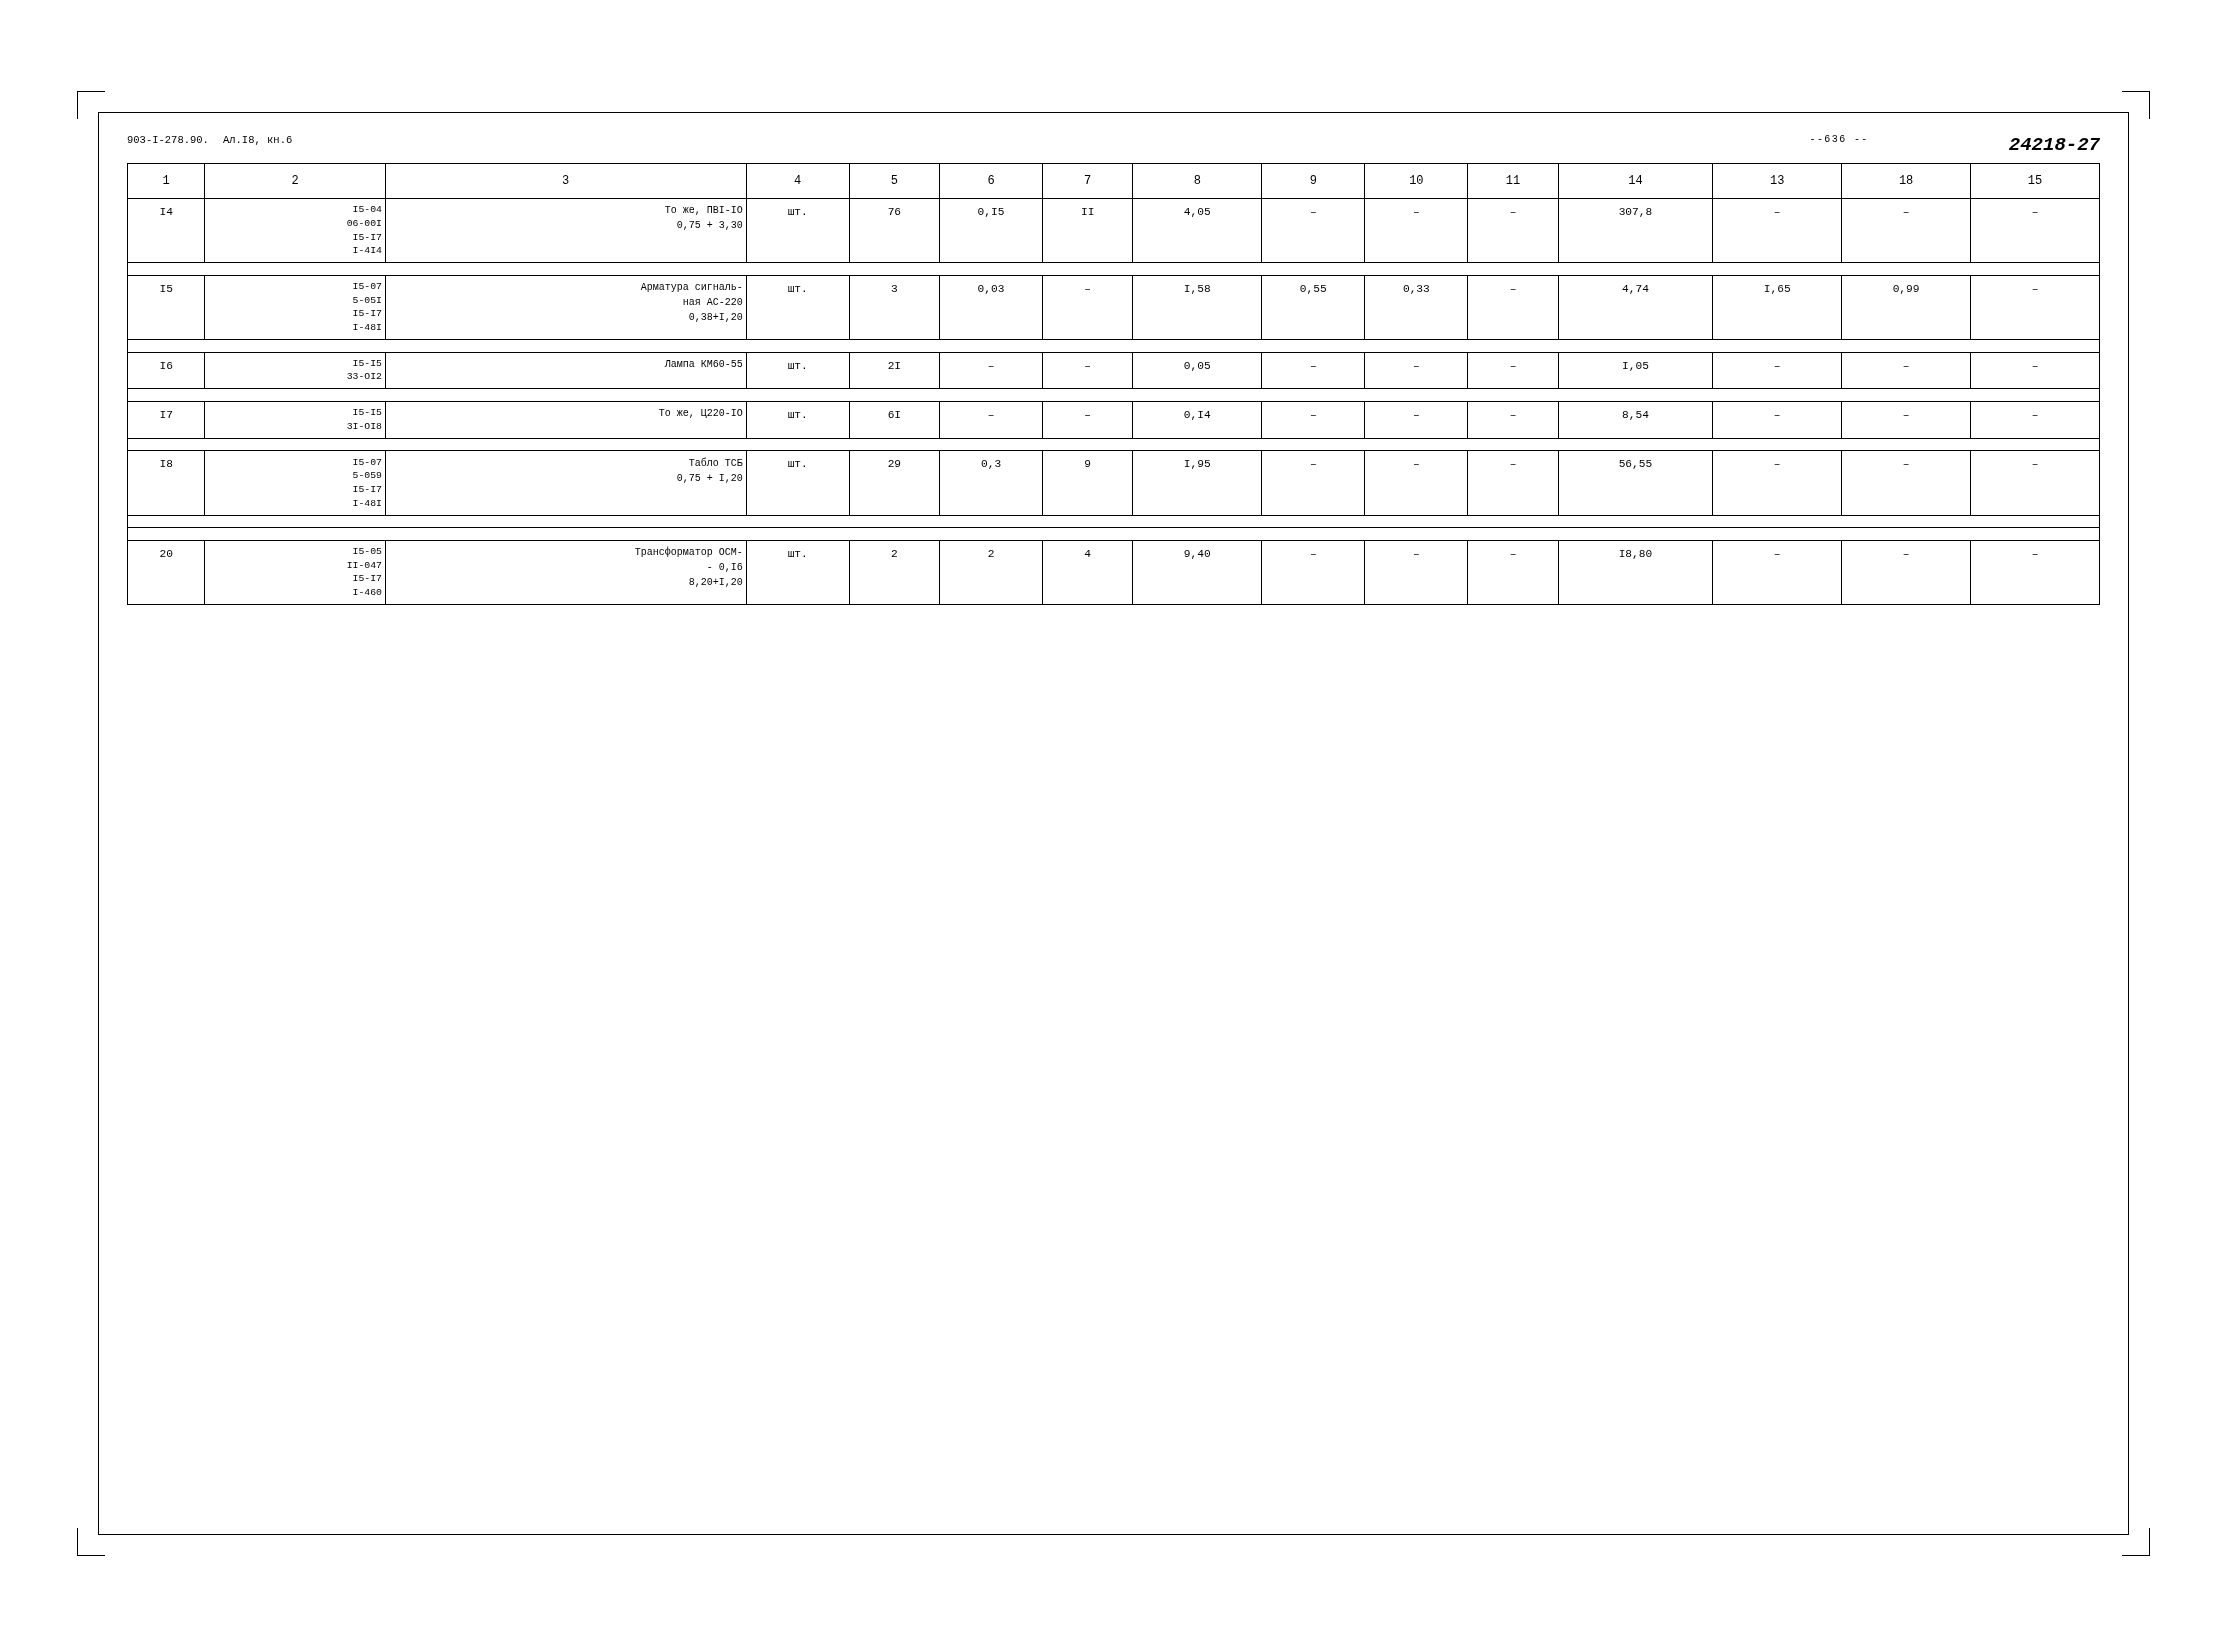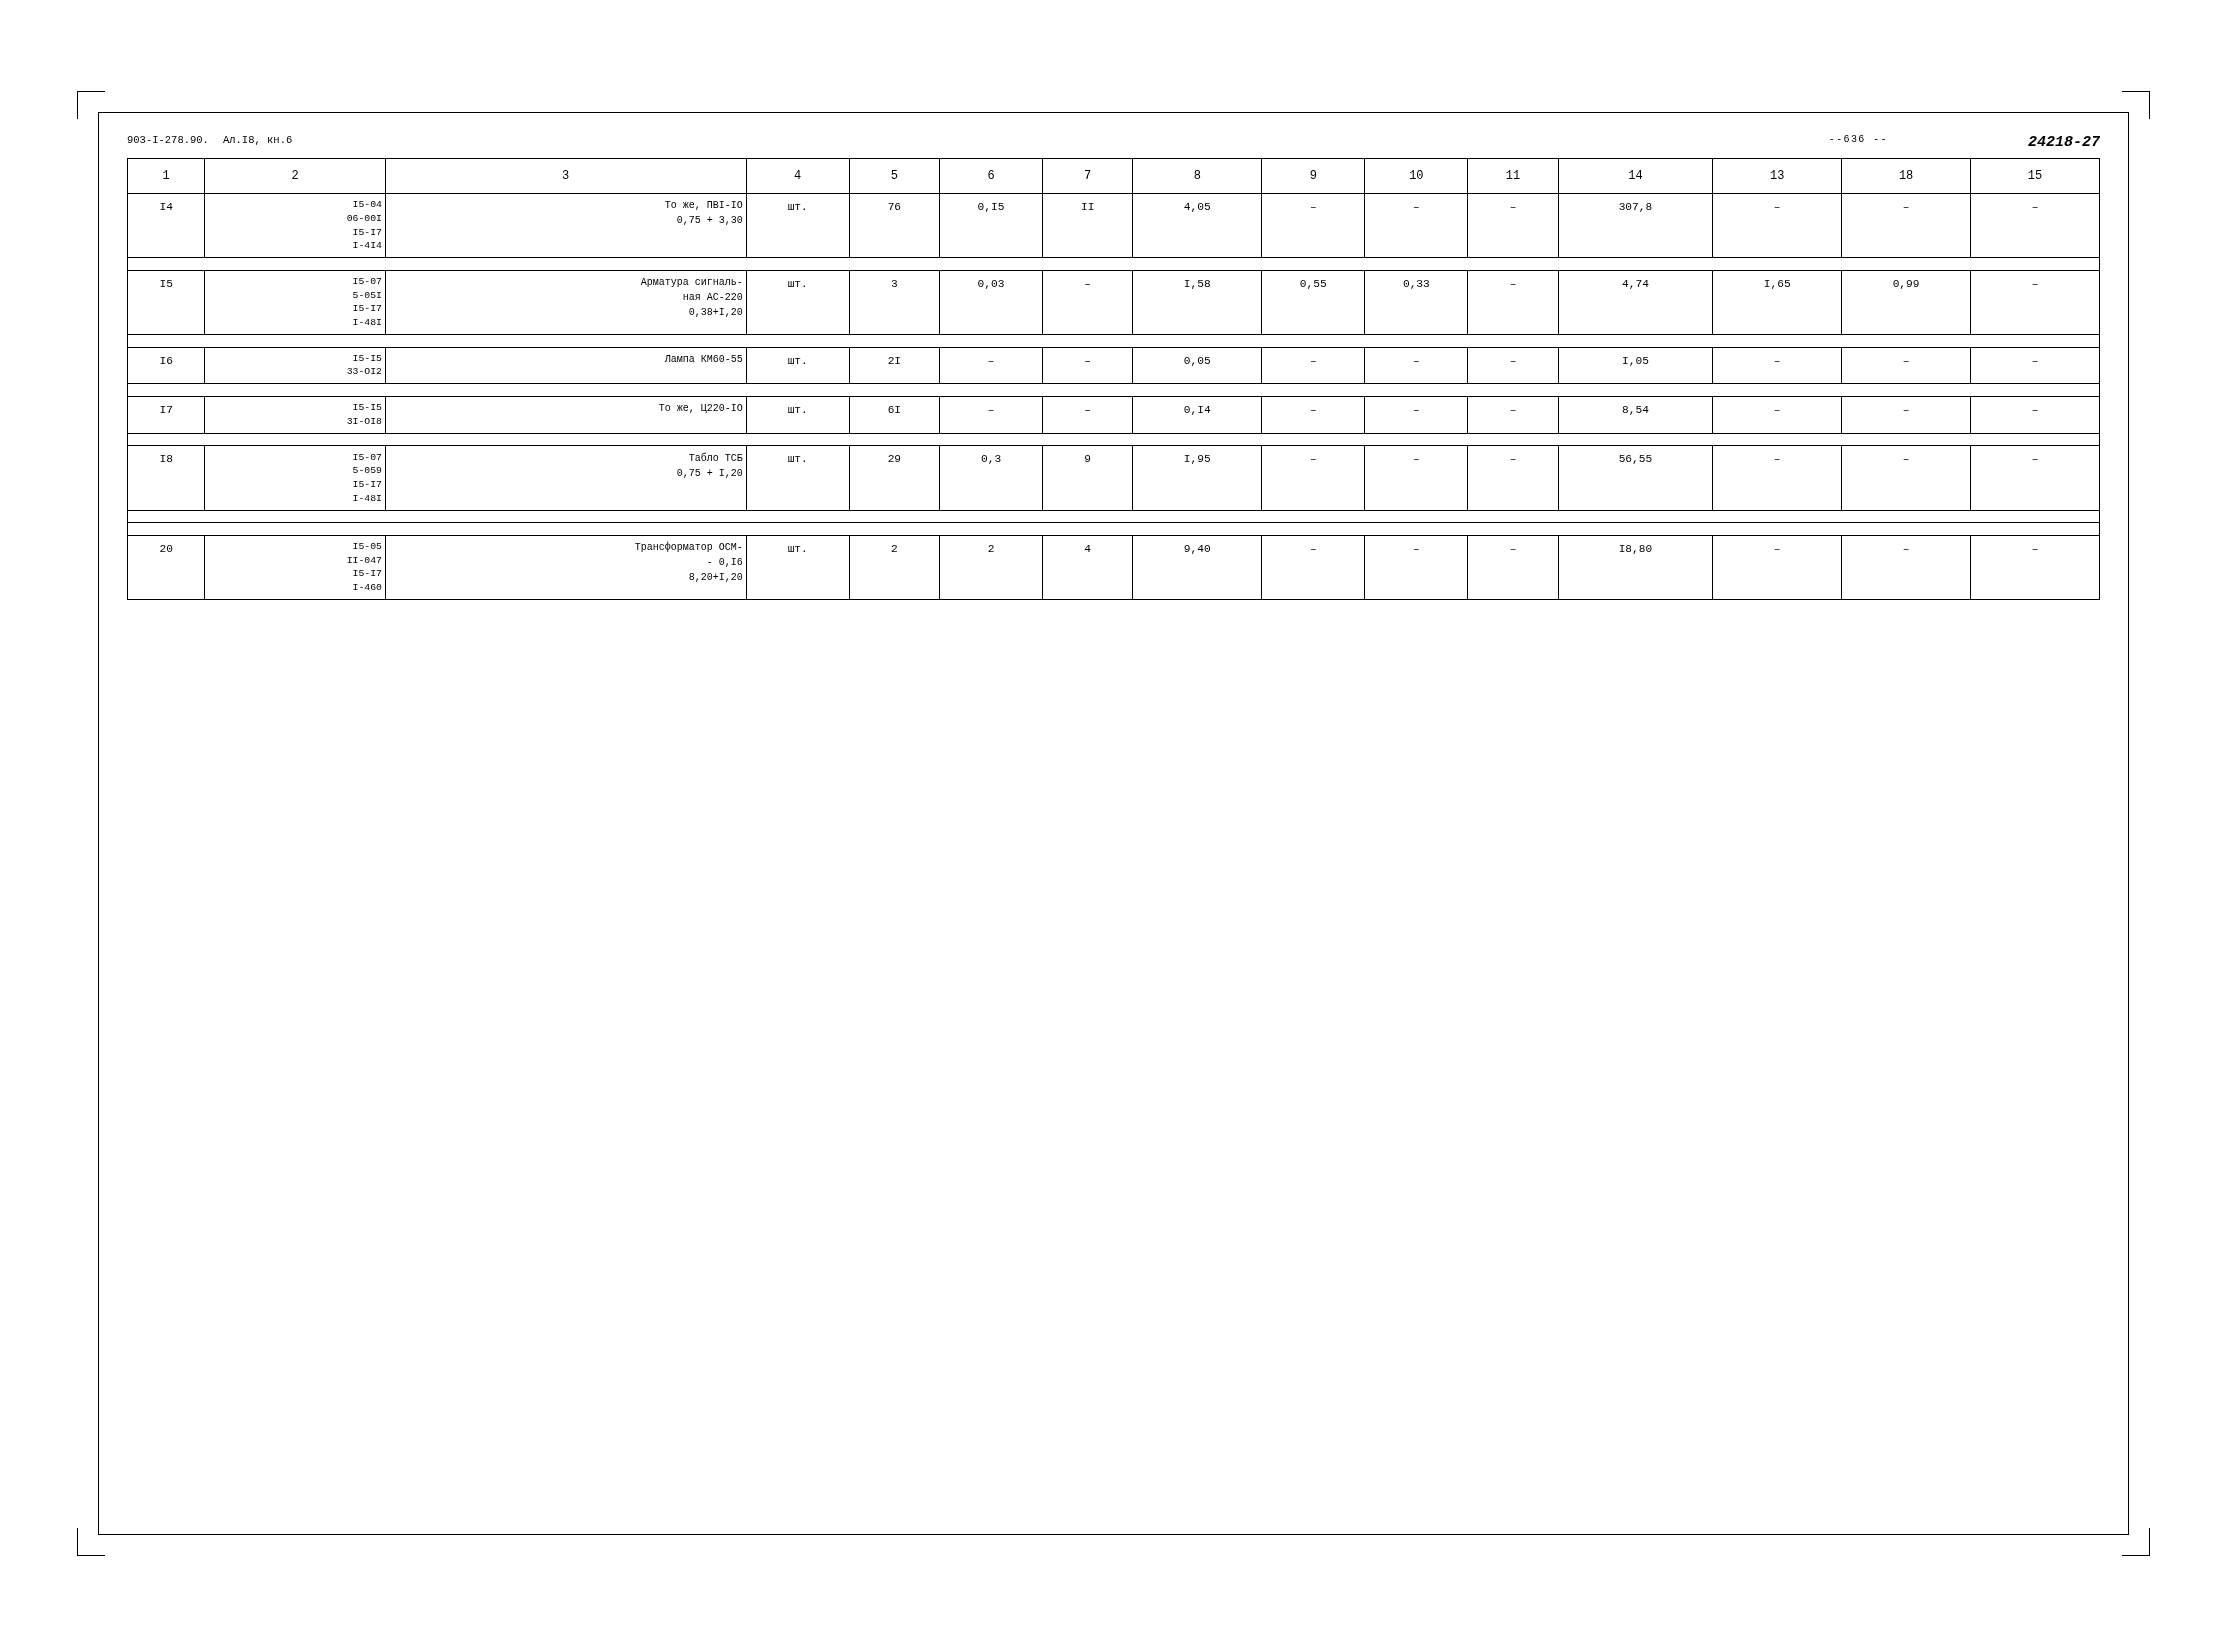--- a/index.html
+++ b/index.html
@@ -150,21 +150,21 @@
 <div class="corner-tr"></div>
 <div class="corner-bl"></div>
 <div class="corner-br"></div>
 
 <div class="page-container">
 
   <div class="header-area">
     <span>903-I-278.90.</span>
     <span style="margin-left:14px;">Ал.I8, кн.6</span>
     <span style="margin-left:auto; margin-right:140px; font-size:10px; letter-spacing:1.4px;">--636 --</span>
-    <span style="font-style:italic; font-weight:bold; font-size:15px;">24218-27</span>
+    <span style="font-style:italic; font-weight:bold; font-size:19px;">24218-27</span>
   </div>
 
   <div class="table-wrapper">
     <table>
       <colgroup>
         <col class="col1">
           <col class="col2">
           <col class="col3">
           <col class="col4">
         <col class="col5">

